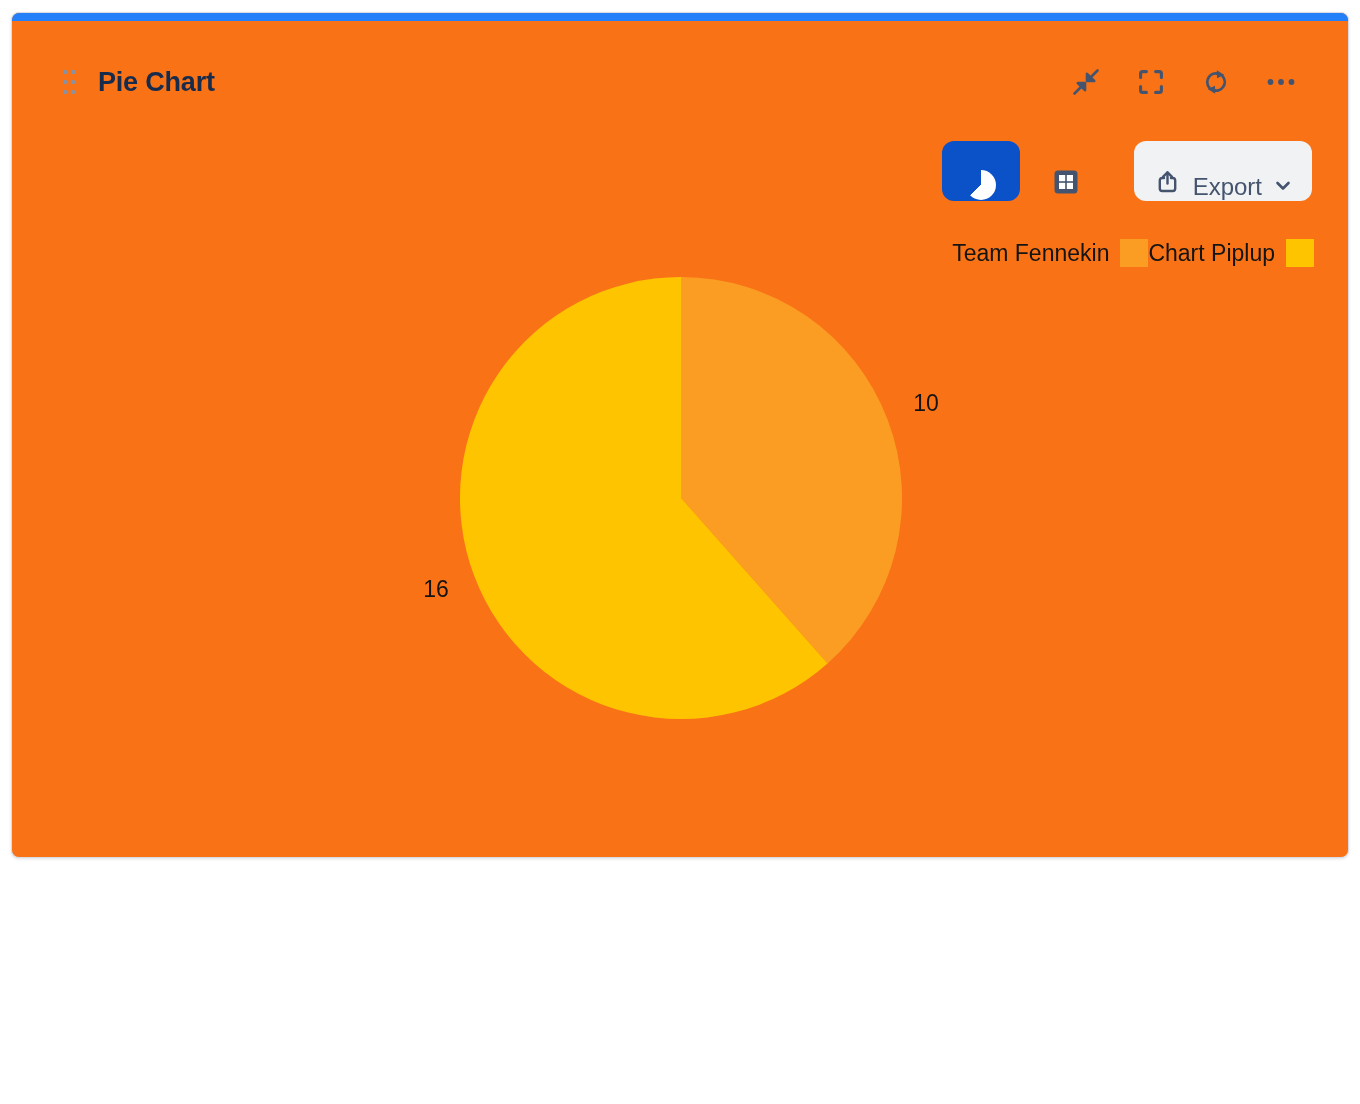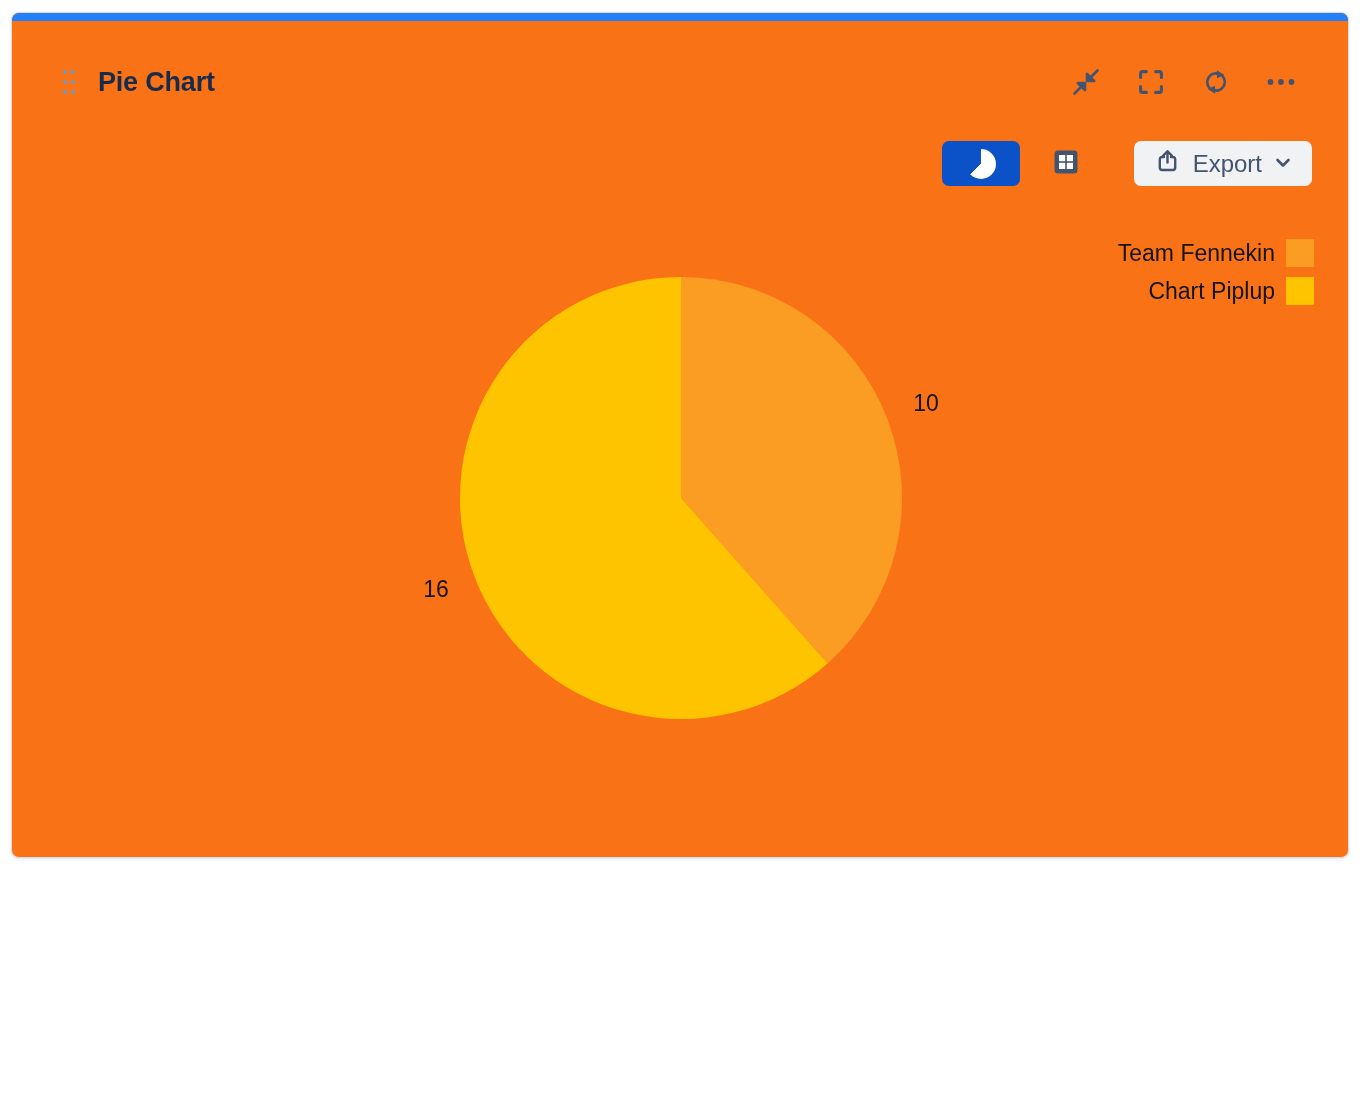--- a/index.html
+++ b/index.html
@@ -16,32 +16,32 @@
           display:flex;align-items:center;}
   .drag-handle{width:16px;height:28px;display:inline-flex;cursor:grab;flex:none;}
   .widget-title{margin:0 0 0 21px;font-size:27px;font-weight:700;color:#172B4D;
                 letter-spacing:-.2px;}
   .header-actions{margin-left:auto;display:flex;align-items:center;gap:33px;}
   .icon-btn{background:none;border:none;padding:0;margin:0;width:32px;height:32px;
             display:flex;align-items:center;justify-content:center;cursor:pointer;}
   .icon-btn svg{display:block;}
 
   .toolbar{position:absolute;top:128px;right:36px;display:flex;align-items:center;}
-  .btn{border:none;cursor:pointer;display:flex;align-items:center;justify-content:center;
-       border-radius:7px;height:45px;}
+  .btn{border:none;cursor:pointer;display:flex;align-items:flex-end;justify-content:center;
+       border-radius:12px;height:60px;}
   .chart-view-btn{width:78px;background:var(--active-button,#0B51C8);}
   .pie-glyph{width:30px;height:30px;border-radius:50%;
        background:conic-gradient(from 0deg,#ffffff 0deg 225deg,var(--active-button,#0B51C8) 225deg 360deg);}
   .table-view-btn{width:64px;background:transparent;margin-left:14px;}
   .export-btn{margin-left:36px;background:var(--export-button-bg,#F1F2F4);
        padding:0 20px;gap:12px;color:var(--icon,#44546F);font-size:24px;font-weight:500;
        font-family:"Liberation Sans",sans-serif;}
 
   .chart-region{position:absolute;left:0;top:197px;right:0;bottom:0;}
-  .legend{position:absolute;top:29px;right:34px;display:flex;flex-direction:column;
+  .legend{position:absolute;top:29px;right:34px;display:flex;flex-direction:row;
           align-items:flex-end;}
   .legend-item{display:flex;align-items:center;justify-content:flex-end;gap:11px;
                margin-bottom:10px;cursor:pointer;}
   .legend-label{font-size:23px;color:#141414;line-height:28px;}
   .legend-swatch{width:28px;height:28px;flex:none;}
 
   .pie-svg{position:absolute;left:389px;top:8px;}
   .pie-svg text{font-family:"Liberation Sans",sans-serif;font-size:23px;fill:#141414;}
 </style>
 </head>

